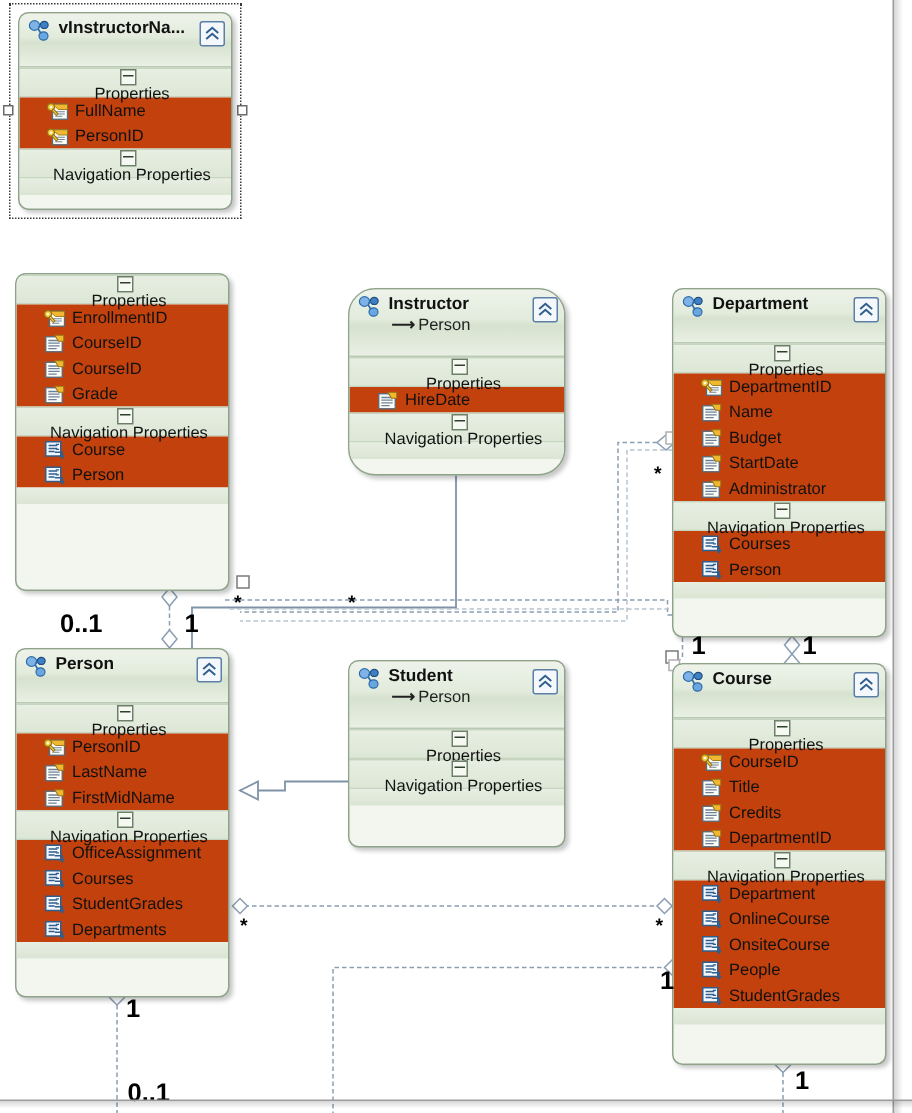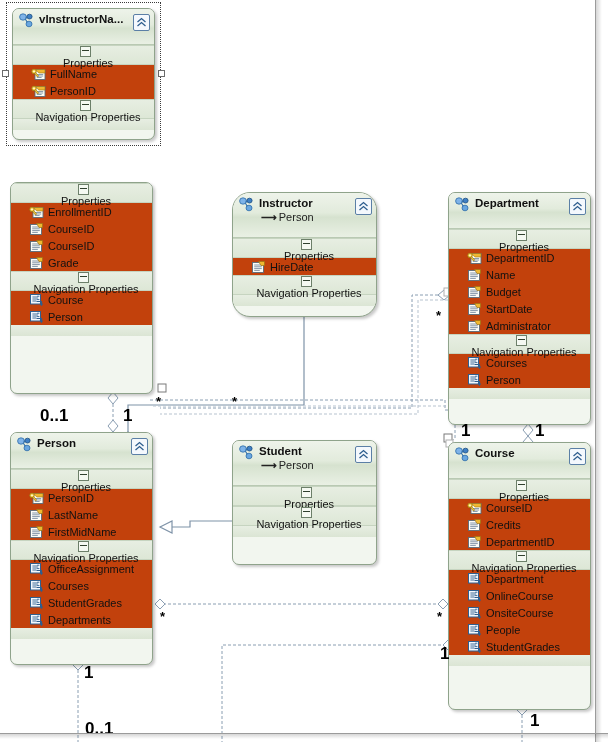--- a/index.html
+++ b/index.html
@@ -624,20 +624,28 @@
           <div class="row">
                <svg class="ico" width="15" height="14" viewBox="0 0 15 14">
     <rect x="4" y="2.5" width="10" height="10" fill="#fdfdf4" stroke="#5a6a7a" stroke-width="0.9"></rect>
     <path d="M4 2.5 L14 2.5 L14 6 L8 6 Z" fill="#f0b830" stroke="#9a7416" stroke-width="0.6"></path>
     <path d="M5.8 7.5 H12.2 M5.8 9 H12.2 M5.8 10.5 H10.6" stroke="#6d8299" stroke-width="0.8"></path>
     <circle cx="3" cy="4.4" r="2.3" fill="#f5cf3f" stroke="#9a7416" stroke-width="0.8"></circle>
     <circle cx="3" cy="4.4" r="0.8" fill="#ffffff"></circle>
     <path d="M4.6 5.6 L7.6 8.9 L6.6 10 L3.7 6.8 Z" fill="#f5cf3f" stroke="#9a7416" stroke-width="0.7"></path>
   </svg>
                <span class="rlbl">CourseID</span>
+          </div>
+          <div class="row">
+               <svg class="ico" width="15" height="14" viewBox="0 0 15 14">
+    <rect x="1.5" y="2.5" width="11" height="10" fill="#fdfdf8" stroke="#5a6a7a" stroke-width="0.9"></rect>
+    <path d="M3.2 5 H10.8 M3.2 6.8 H10.8 M3.2 8.6 H10.8 M3.2 10.4 H8.8" stroke="#6d8299" stroke-width="0.85"></path>
+    <path d="M7.5 1.5 L13.5 1.5 L13.5 5.5 L10 5.5 Z" fill="#f0b830" stroke="#9a7416" stroke-width="0.7"></path>
+  </svg>
+               <span class="rlbl">Title</span>
           </div>
           <div class="row">
                <svg class="ico" width="15" height="14" viewBox="0 0 15 14">
     <rect x="1.5" y="2.5" width="11" height="10" fill="#fdfdf8" stroke="#5a6a7a" stroke-width="0.9"></rect>
     <path d="M3.2 5 H10.8 M3.2 6.8 H10.8 M3.2 8.6 H10.8 M3.2 10.4 H8.8" stroke="#6d8299" stroke-width="0.85"></path>
     <path d="M7.5 1.5 L13.5 1.5 L13.5 5.5 L10 5.5 Z" fill="#f0b830" stroke="#9a7416" stroke-width="0.7"></path>
   </svg>
                <span class="rlbl">Credits</span>
           </div>
           <div class="row">

